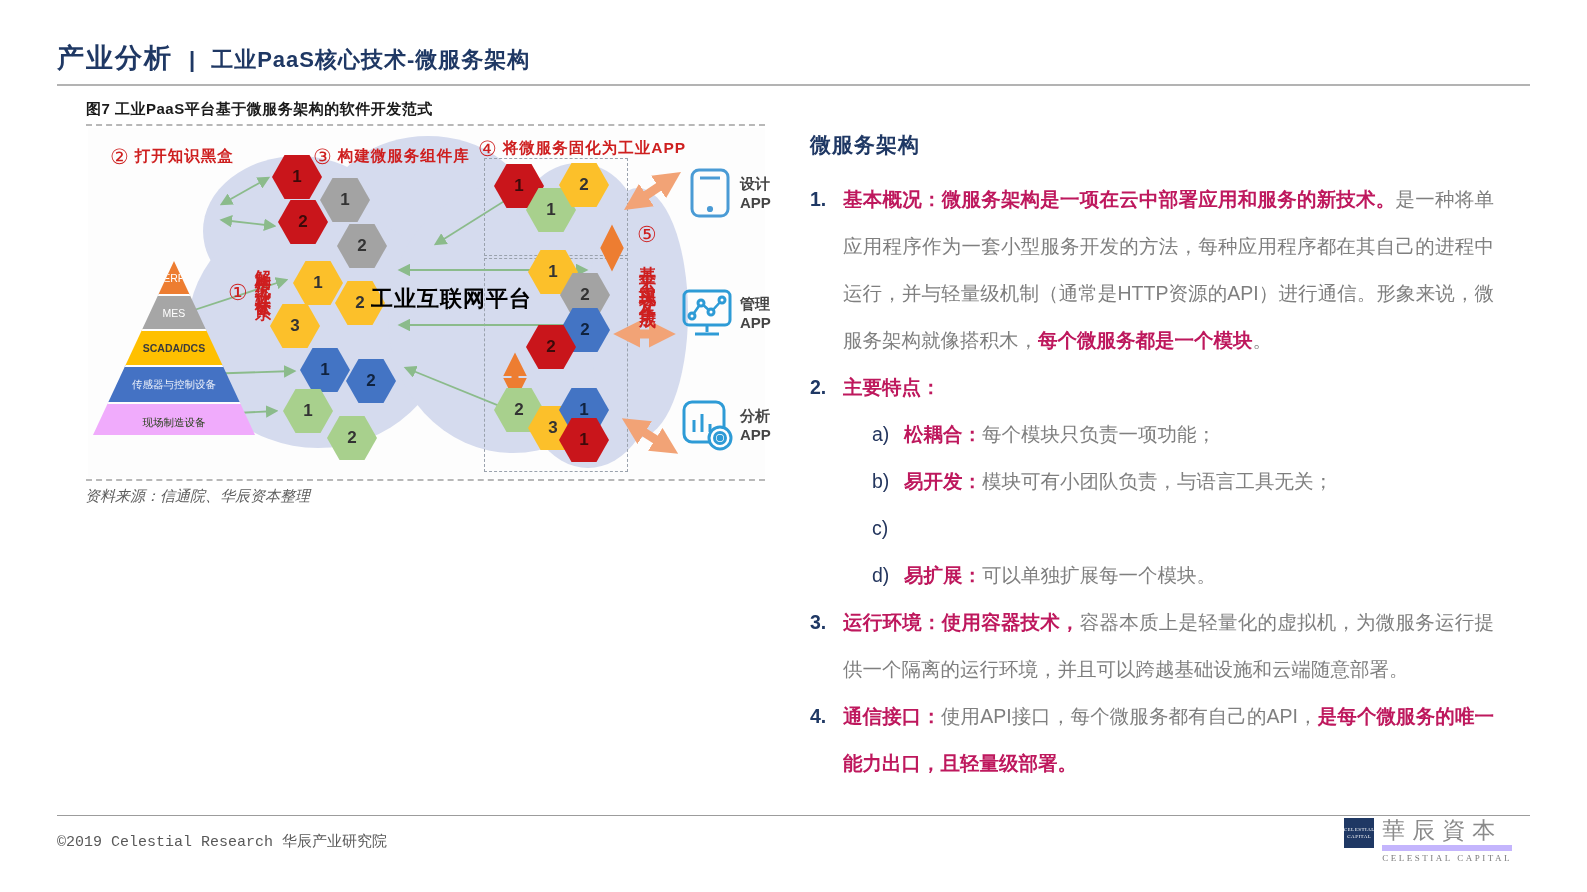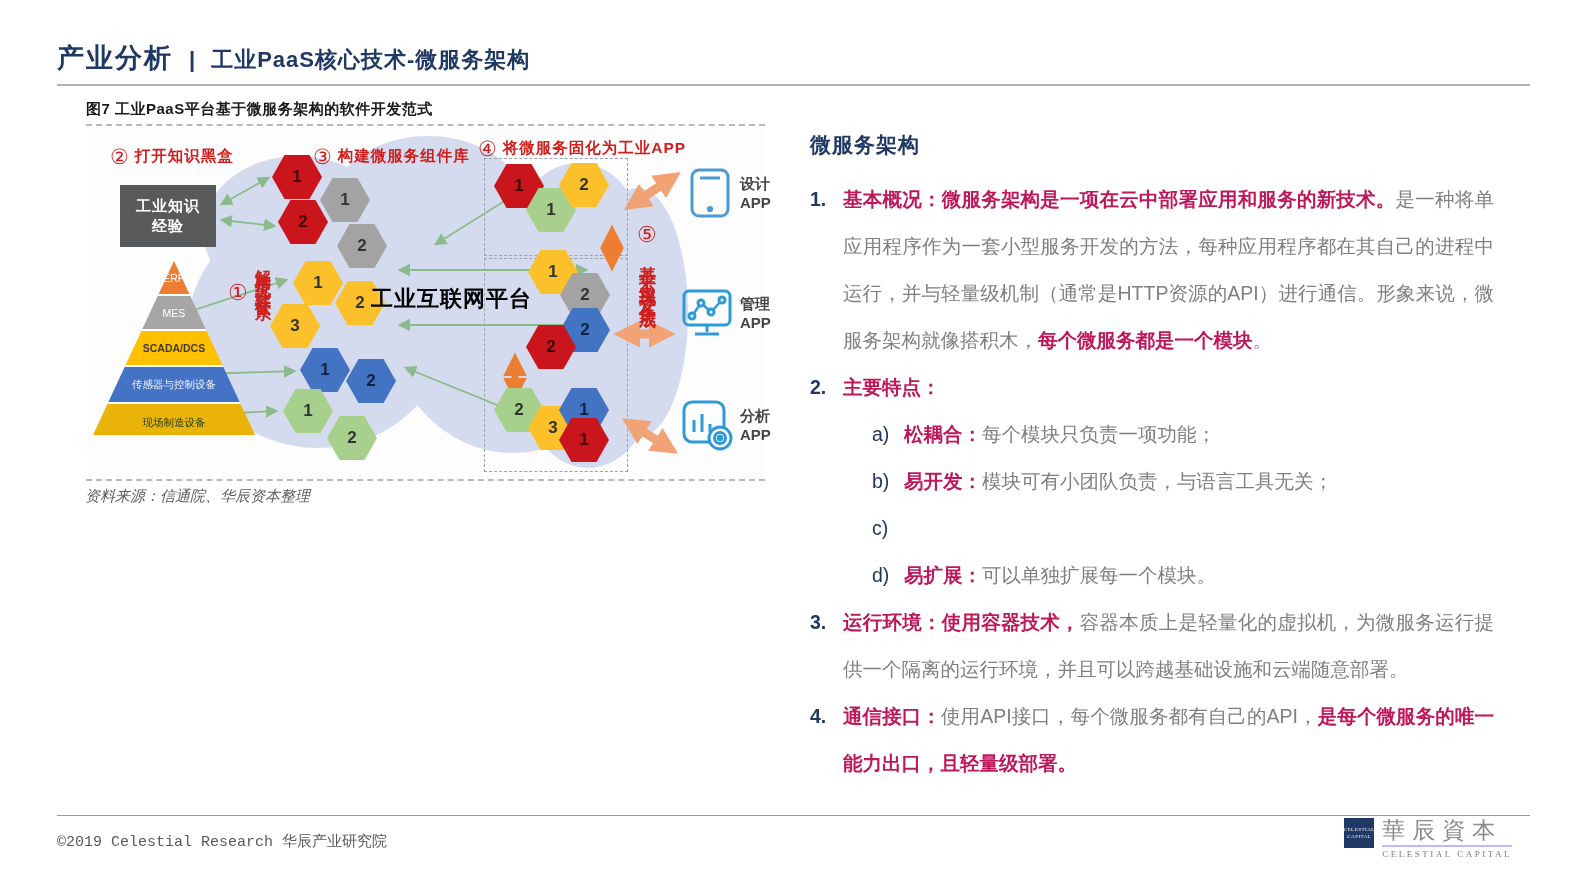--- a/index.html
+++ b/index.html
@@ -41,21 +41,21 @@
 
   .kbox{position:absolute;left:32px;top:57px;width:96px;height:62px;background:#58595b;z-index:5;
         display:flex;flex-direction:column;align-items:center;justify-content:center;color:#fff;font-weight:bold;font-size:15px;line-height:1.35;letter-spacing:1px;}
 
   .pyr{position:absolute;left:5px;top:133px;width:162px;height:174px;z-index:5;clip-path:polygon(50% 0,100% 100%,0 100%);}
   .pyr .row{width:100%;display:flex;align-items:center;justify-content:center;border-top:2px solid #fdfdfd;font-size:10.5px;}
   .p1{height:33px;background:#ed7d31;color:#fff;border-top:none!important;}
   .p2{height:33px;background:#a6a6a6;color:#fff;}
   .p3{height:34px;background:#ffc000;color:#3b3b3b;font-weight:bold;}
   .p4{height:35px;background:#4472c4;color:#eef2fa;}
-  .p5{height:37px;background:#eab308;color:#28401b;}
+  .p5{height:37px;background:#f0abfc;color:#28401b;}
 
   .platform{position:absolute;left:283px;top:156px;z-index:5;font-size:22px;font-weight:bold;color:#000000;letter-spacing:1px;}
 
   .appbox{position:absolute;z-index:2;border:1.5px dashed #9aa2ad;background:transparent;}
 
   .appico{position:absolute;z-index:5;}
   .applbl{position:absolute;z-index:5;font-size:15px;line-height:1.25;color:#454545;font-weight:bold;}
 
   
   .content{position:absolute;left:810px;top:128px;width:684px;}
@@ -69,21 +69,21 @@
   .sub .letter{flex:none;width:32px;color:#24365e;}
   .sub .body{flex:1;}
 
   
   .ftr-rule{position:absolute;left:57px;top:815px;width:1473px;border-top:1.5px solid #9c9c9c;}
   .copyright{position:absolute;left:57px;top:832px;font-family:"Liberation Mono",monospace;font-size:15px;color:#595959;}
   .logo{position:absolute;top:818px;right:75px;display:flex;align-items:flex-start;gap:8px;}
   .logo-mark{width:30px;height:30px;background:#1f3864;color:#fff;display:flex;flex-direction:column;align-items:center;justify-content:center;font-family:"Liberation Serif",serif;font-size:5px;line-height:1.4;letter-spacing:.5px;}
   .logo-txt{display:flex;flex-direction:column;}
   .logo-cn{font-family:"Liberation Serif",serif;font-size:23px;color:#8a8a8a;letter-spacing:7px;line-height:26px;}
-  .logo-en{font-family:"Liberation Serif",serif;font-size:9px;color:#7b7b7b;letter-spacing:2.5px;border-top:2px solid #c4b5fd;padding-top:2px;margin-top:1px;}
+  .logo-en{font-family:"Liberation Serif",serif;font-size:9px;color:#7b7b7b;letter-spacing:2.5px;border-top:6px solid #c4b5fd;padding-top:2px;margin-top:1px;}
 </style>
 </head>
 <body>
 
 <div class="slide">
 
   <div class="hdr">
     <span class="hdr-section">产业分析</span>
     <span class="hdr-sep">|</span>
     <span class="hdr-title">工业PaaS核心技术-微服务架构</span>
@@ -150,24 +150,20 @@
     </div>
     <div class="step" style="left:390px;top:10px;">
       <span class="badge">④</span>
       <span class="stx">将微服务固化为工业APP</span>
     </div>
     <div class="vstep" style="left:140px;top:152px;font-size:22px;">①</div>
     <div class="vtext" style="position:absolute;left:164px;top:128px;height:218px;z-index:5;font-size:16px;letter-spacing:4px;">解构传统工业软件体系</div>
     <div class="vstep" style="left:549px;top:94px;font-size:22px;">⑤</div>
     <div class="vtext" style="position:absolute;left:548px;top:124px;height:224px;z-index:5;font-size:17px;letter-spacing:5px;">基于平台实现交互集成</div>
 
-    <div class="kbox">
-      <span>工业知识</span>
-      <span>经验</span>
-    </div>
 
     <div class="pyr">
       <div class="row p1">ERP</div>
       <div class="row p2">MES</div>
       <div class="row p3">SCADA/DCS</div>
       <div class="row p4">传感器与控制设备</div>
       <div class="row p5">现场制造设备</div>
     </div>
 
     <div class="platform">工业互联网平台</div>

